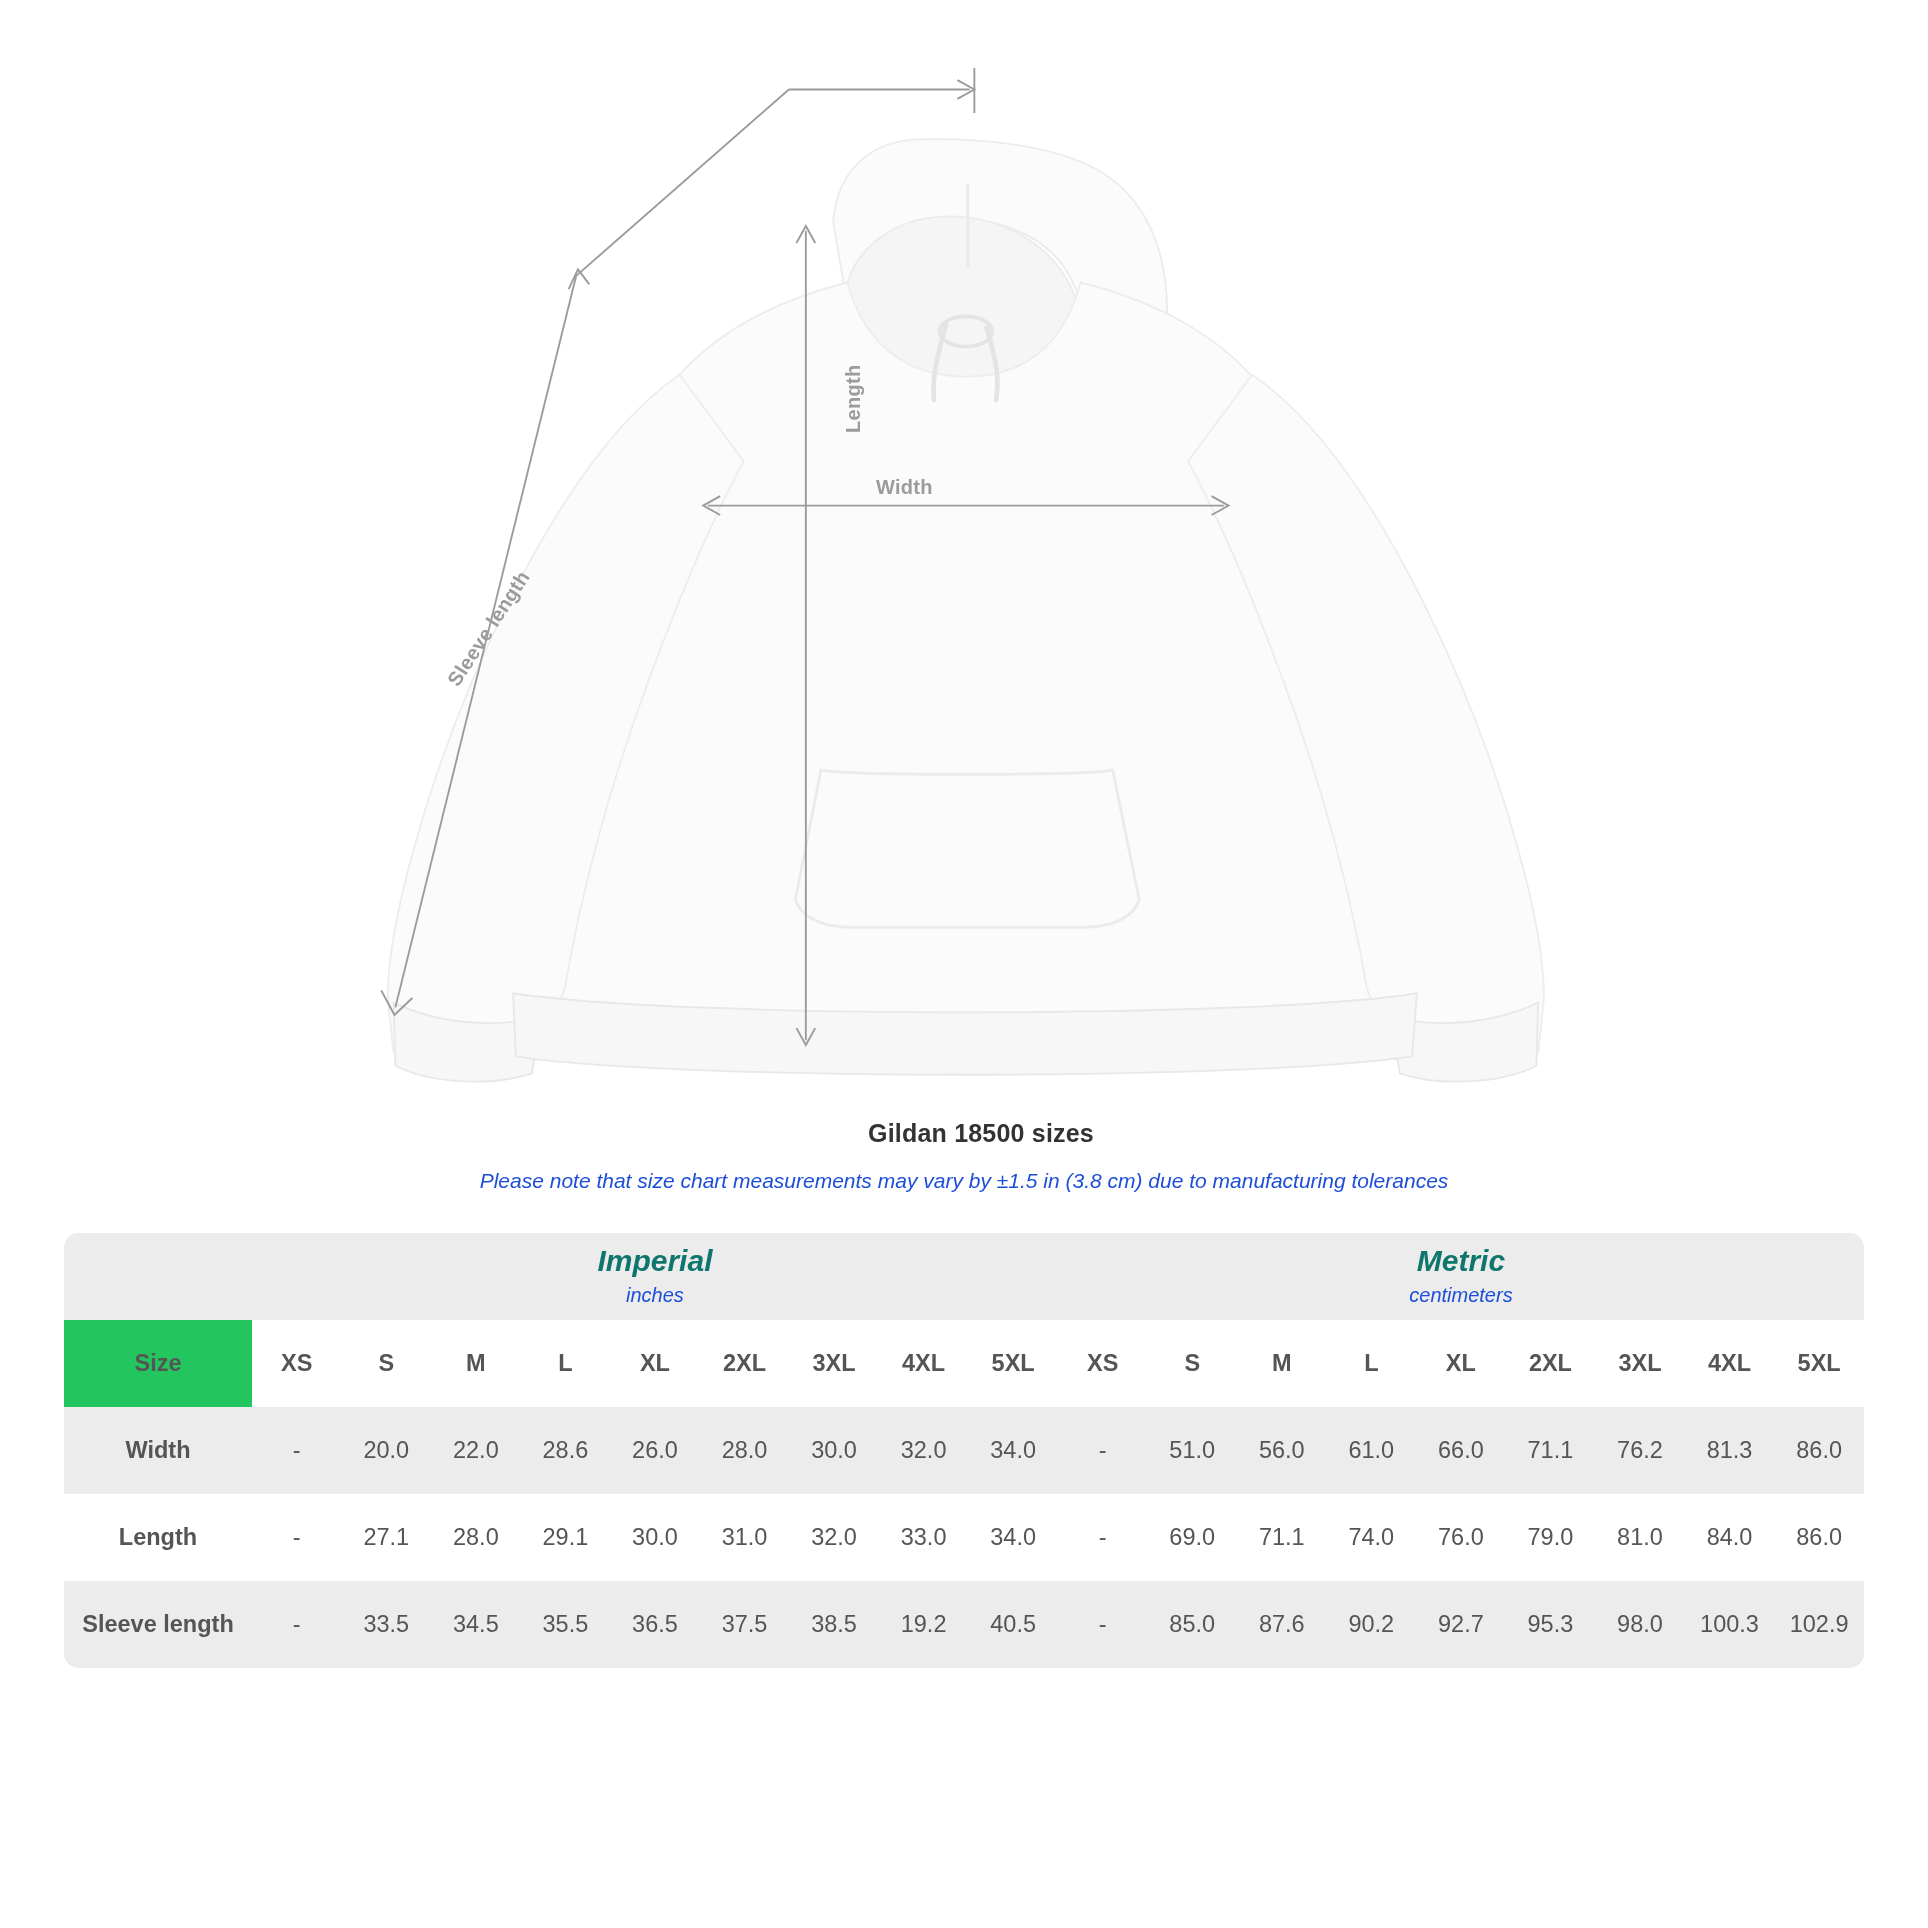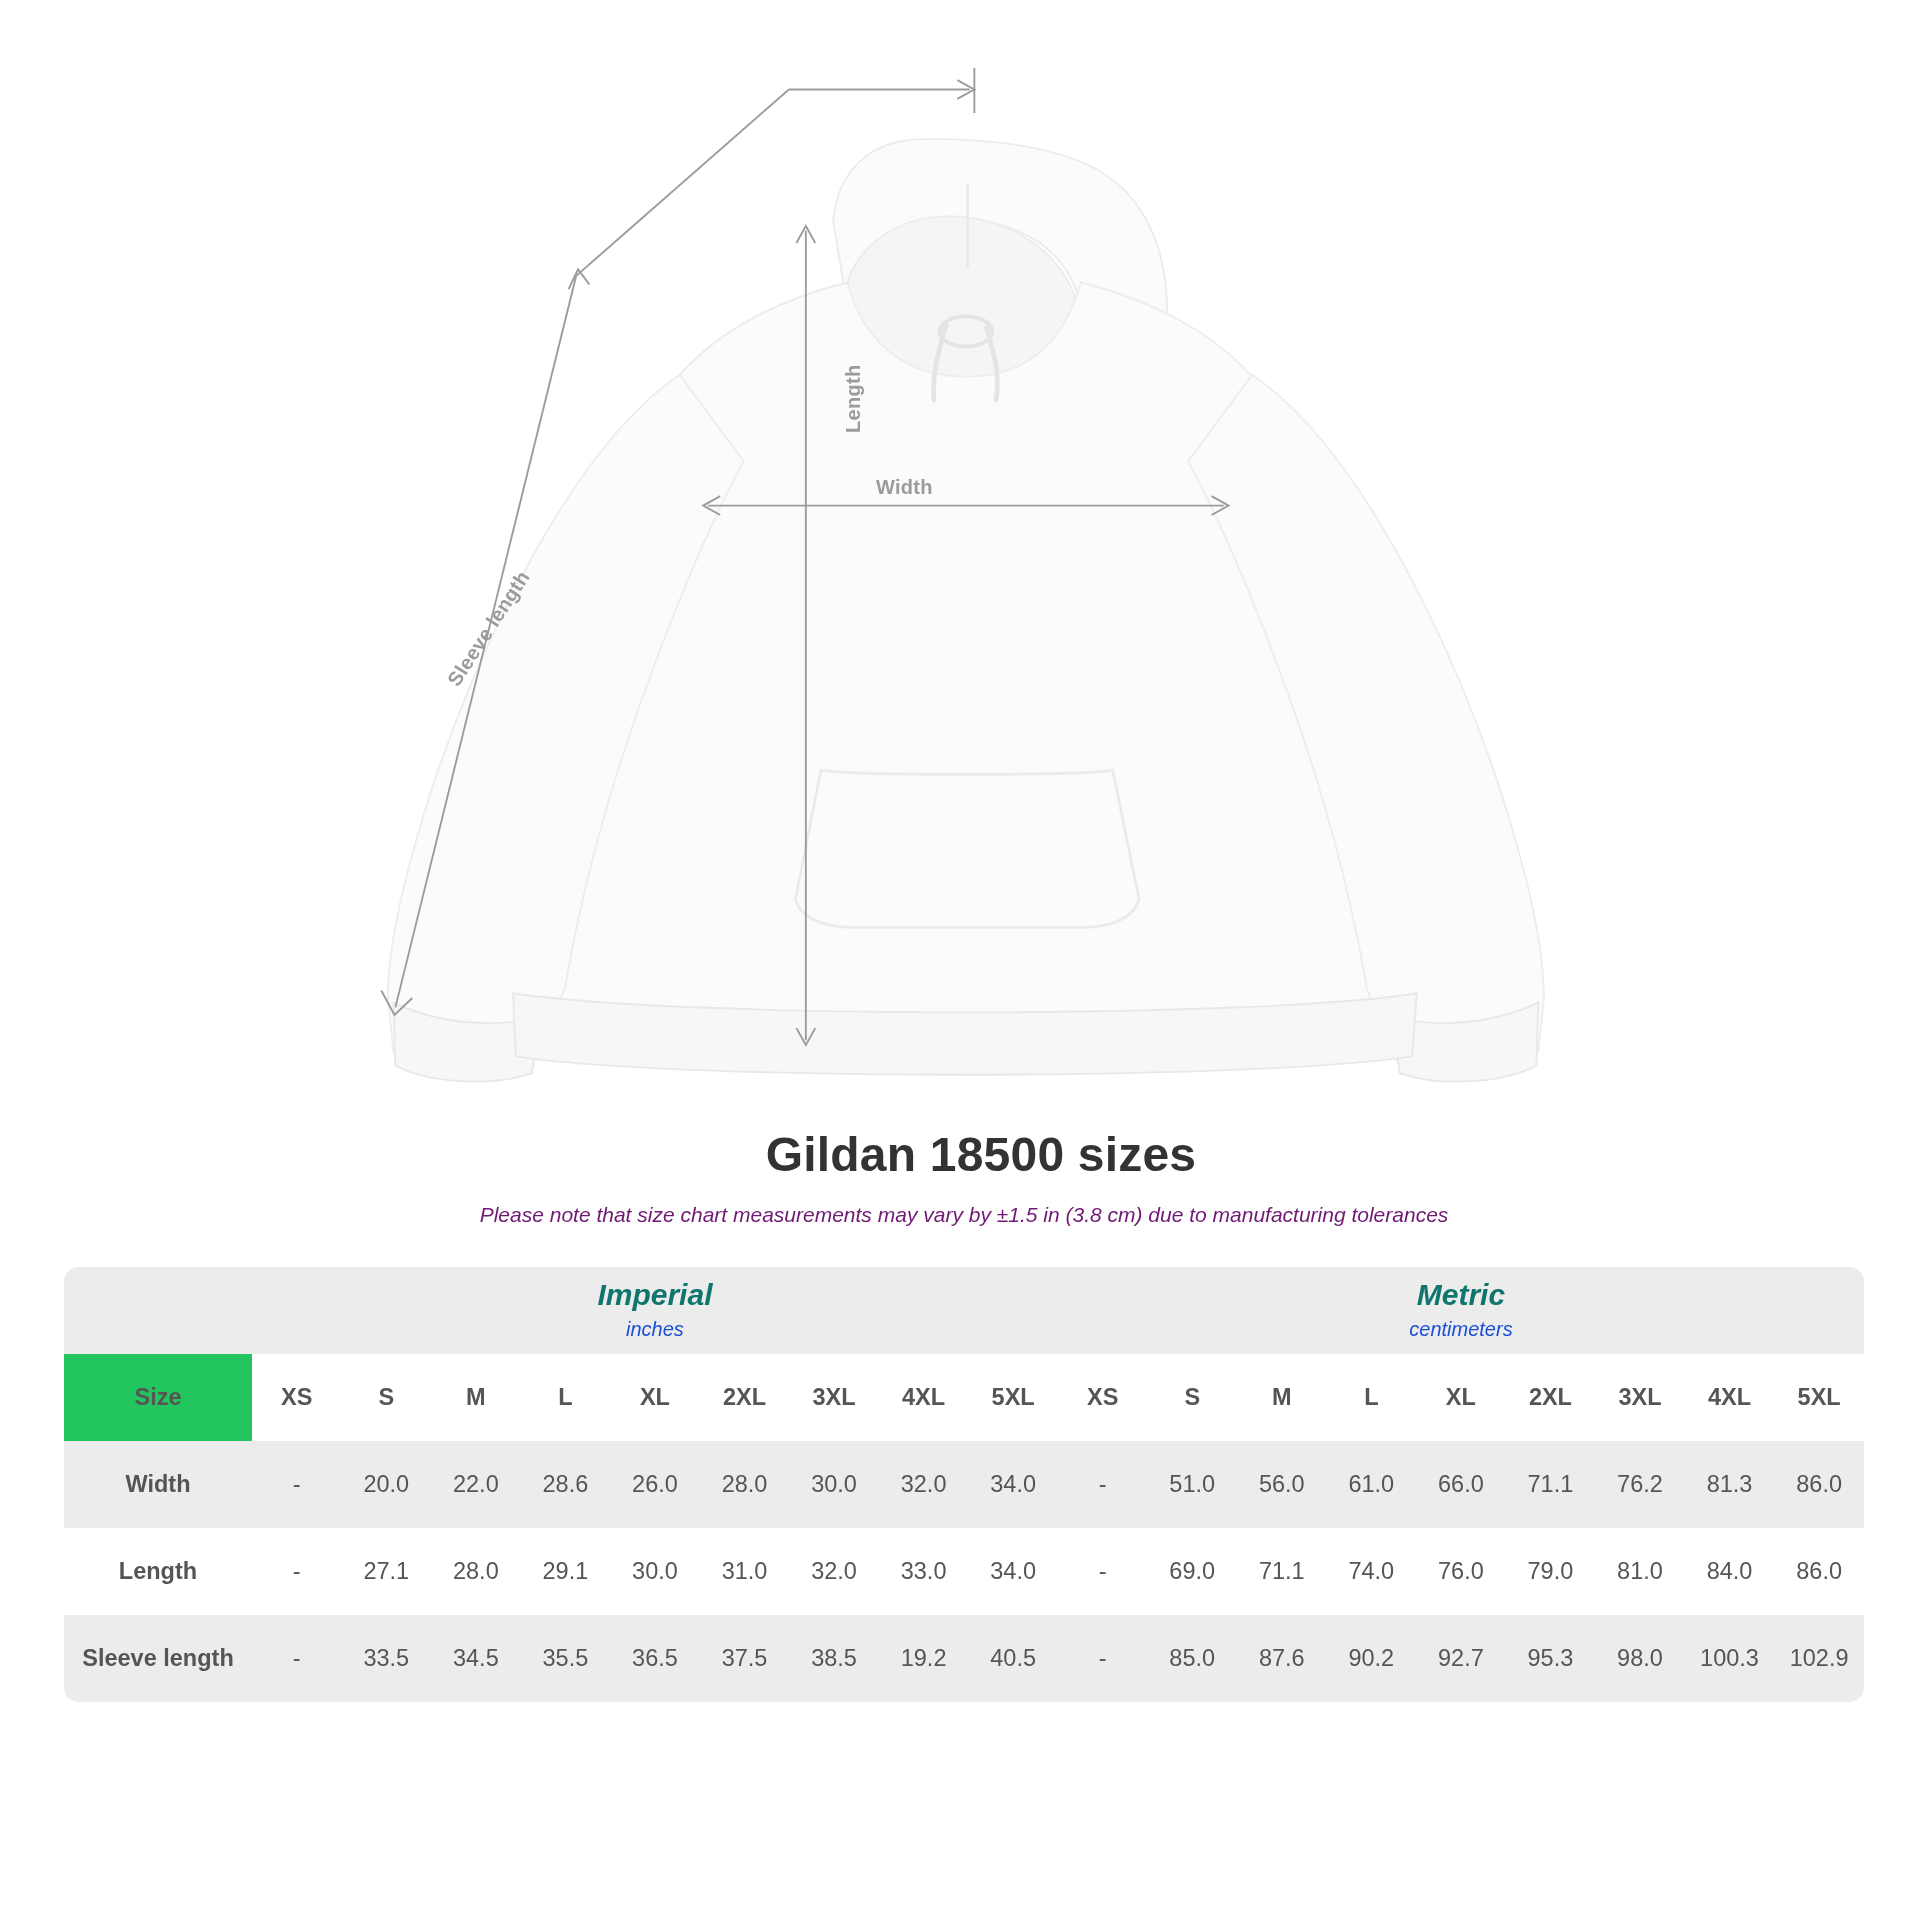--- a/index.html
+++ b/index.html
@@ -48,31 +48,31 @@
     transform: rotate(-57deg);
     transform-origin: left top;
   }
 
   
   .title-block {
     text-align: center;
     margin-top: 7.5px;
   }
   .chart-title {
-    font-size: 48px;
+    font-size: 25px;
     font-weight: bold;
     color: #333333;
-    margin: 16px;
+    margin: 8px;
     letter-spacing: 0.2px;
     padding-left: 34px;
   }
   .chart-subtitle {
     font-size: 21px;
     font-style: italic;
-    color: #701a75;
+    color: #1d4ed8;
     margin-top: 21px;
   }
 
   
   .table-wrap {
     margin: 40px 64px 0 64px;
     border-radius: 15px;
     overflow: hidden;
     background: #ececec;
   }

